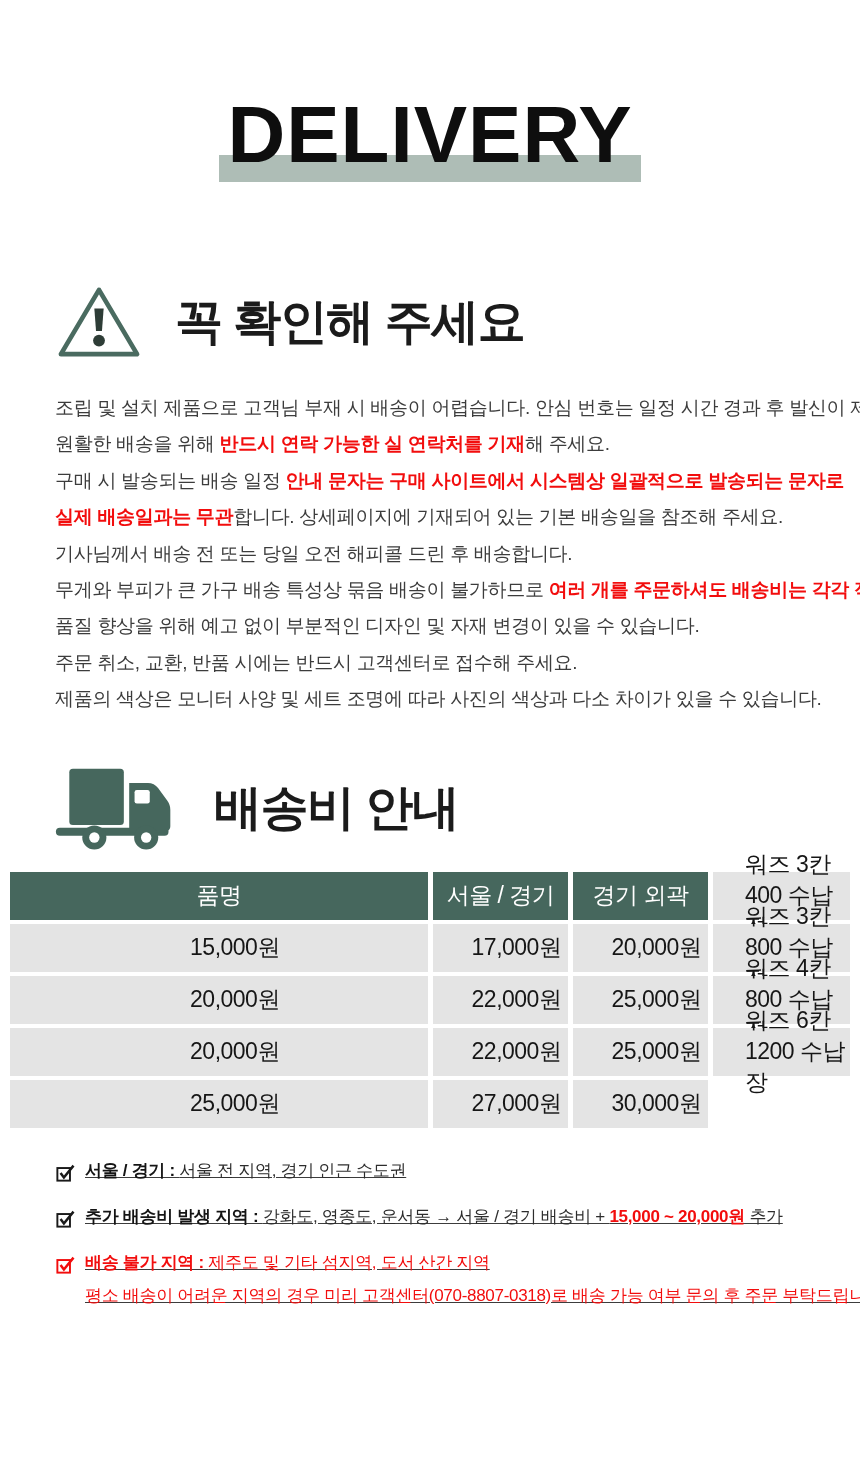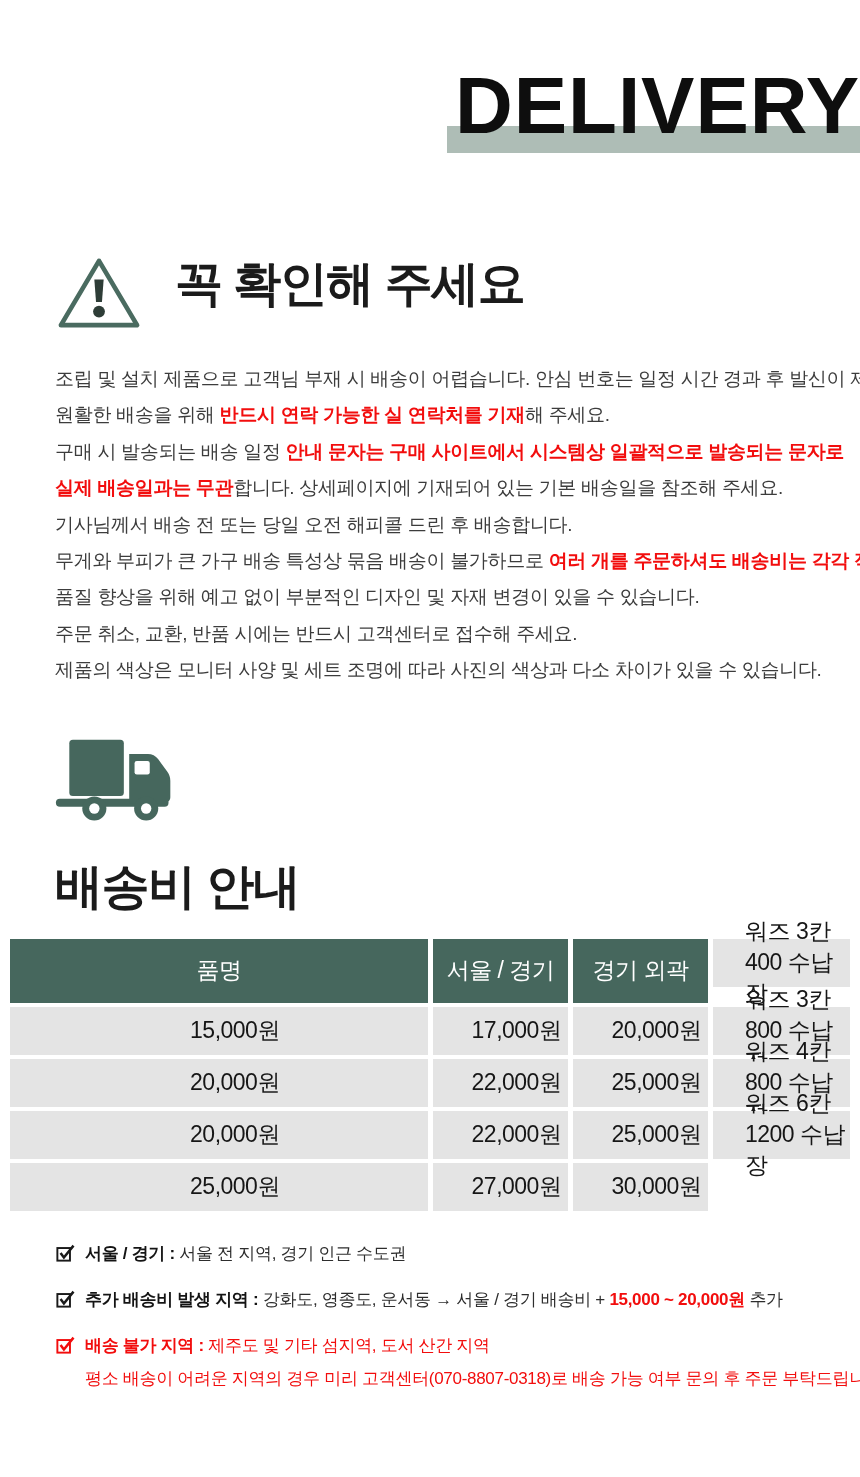--- a/index.html
+++ b/index.html
@@ -12,68 +12,68 @@
   }
   *{margin:0;padding:0;box-sizing:border-box;}
   html,body{background:#ffffff;}
   body{
     width:860px;min-height:1477px;margin:0 auto;
     font-family:"Liberation Sans","DejaVu Sans",sans-serif;
     color:var(--body);
     overflow-x:hidden;
   }
   
-  .title-wrap{display:flex;justify-content:flex-end;margin-top:66px;}
+  .title-wrap{display:flex;justify-content:center;margin-top:95px;}
   .title-inner{position:relative;display:inline-block;}
   .title-bar{position:absolute;left:-8px;right:-8px;bottom:-7px;height:27px;background:var(--bar);}
   h1.page-title{
     position:relative;z-index:1;
     font-size:80px;line-height:1;font-weight:800;
     color:#0e0e0e;letter-spacing:1px;
   }
   
-  .section-head{display:flex;align-items:flex-start;}
+  .section-head{display:flex;align-items:center;}
   .section-head h2{
     font-size:48px;font-weight:800;color:#1b1b1b;letter-spacing:-1.5px;
   }
   
   .notice{margin:106px 52px 0 55px;}
   .notice .section-head{gap:32px;}
   .warning-icon svg{width:88px;height:82px;display:block;}
   .notice-lines{margin-top:27px;}
   .nline{
     font-size:19px;line-height:36.4px;color:var(--body);
     letter-spacing:-0.3px;white-space:nowrap;
   }
   .nline .red{color:var(--red);font-weight:700;}
   
   .shipping{margin-top:46px;}
-  .ship-head{margin:0 55px;gap:32px;flex-direction:column;}
+  .ship-head{margin:0 55px;gap:41px;}
   .truck-icon svg{width:118px;height:88px;display:block;}
   .fee-table{
     margin:20px 10px 0;
     display:grid;
     grid-template-columns:418fr 135fr 135fr 137fr;
     gap:4px 5px;
   }
   .t-row{display:contents;}
   .th{
-    background:var(--green);color:#fff;height:64px;
+    background:var(--green);color:#fff;height:48px;
     display:flex;align-items:center;justify-content:center;
     font-size:23px;letter-spacing:-0.5px;
   }
   .td{
     background:var(--cell);color:#161616;height:48px;
     display:flex;align-items:center;justify-content:center;
     font-size:23px;letter-spacing:-0.5px;padding-left:32px;
   }
   
   .footnotes{margin:26px 45px 0 55px;}
   .note{margin-bottom:13px;}
-  .note-line{display:flex;align-items:flex-start;}
+  .note-line{display:flex;align-items:center;text-decoration:underline;}
   .note-text{font-size:17px;line-height:33px;letter-spacing:-0.3px;color:#2d2d2d;white-space:nowrap;}
   .check{width:20px;height:20px;margin:6px 10px 0 0;flex:0 0 auto;color:#1a1a1a;}
   .note-line.indent{padding-left:30px;}
   .note .bold{font-weight:700;color:#141414;}
   .note .red{color:var(--red);}
   .note.red-note .check{color:var(--red);}
   .note.red-note .note-text,
   .note.red-note .bold{color:var(--red);}
 </style>
 </head>

